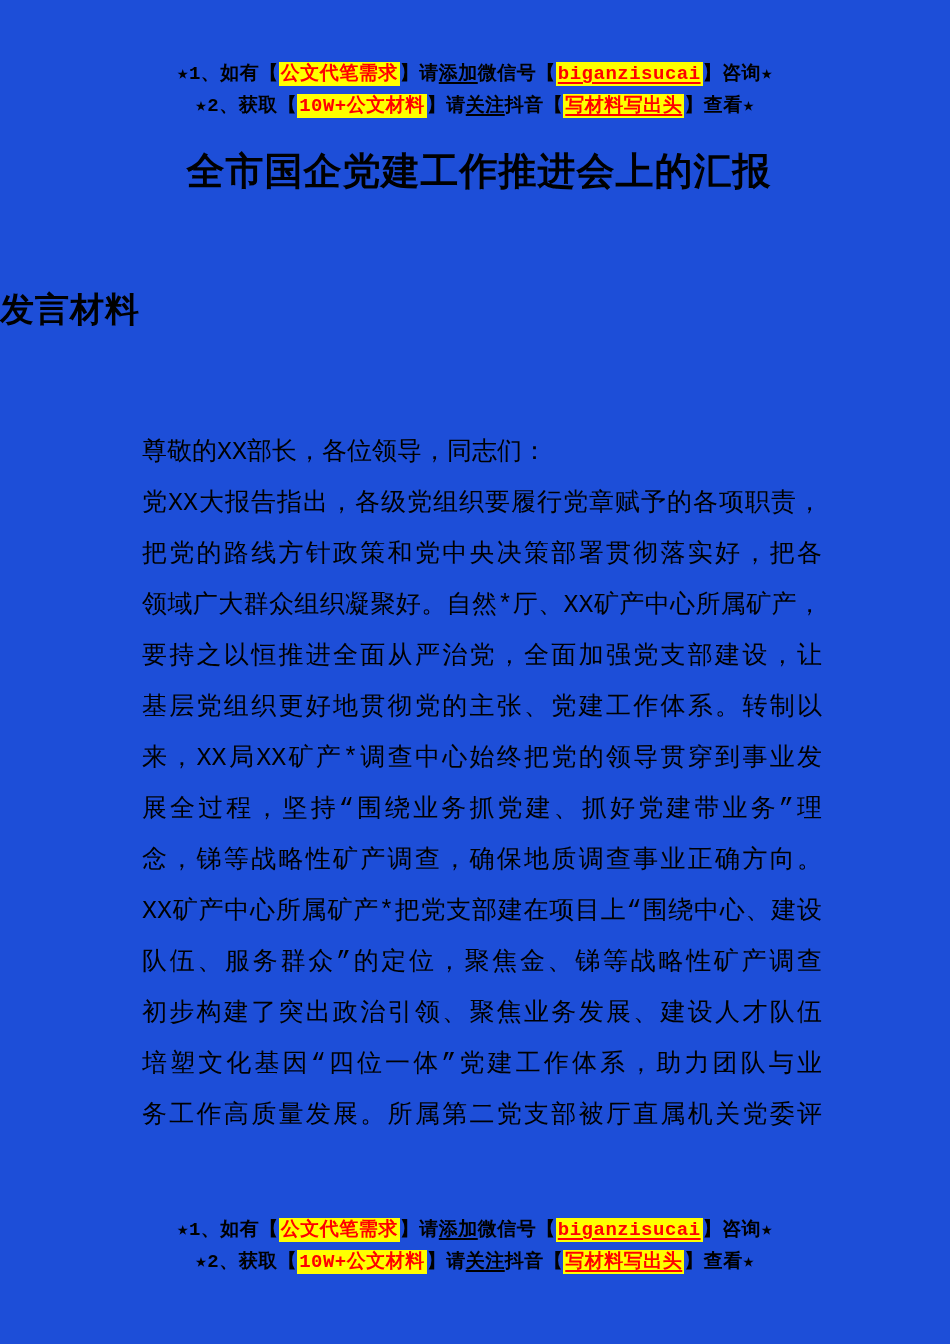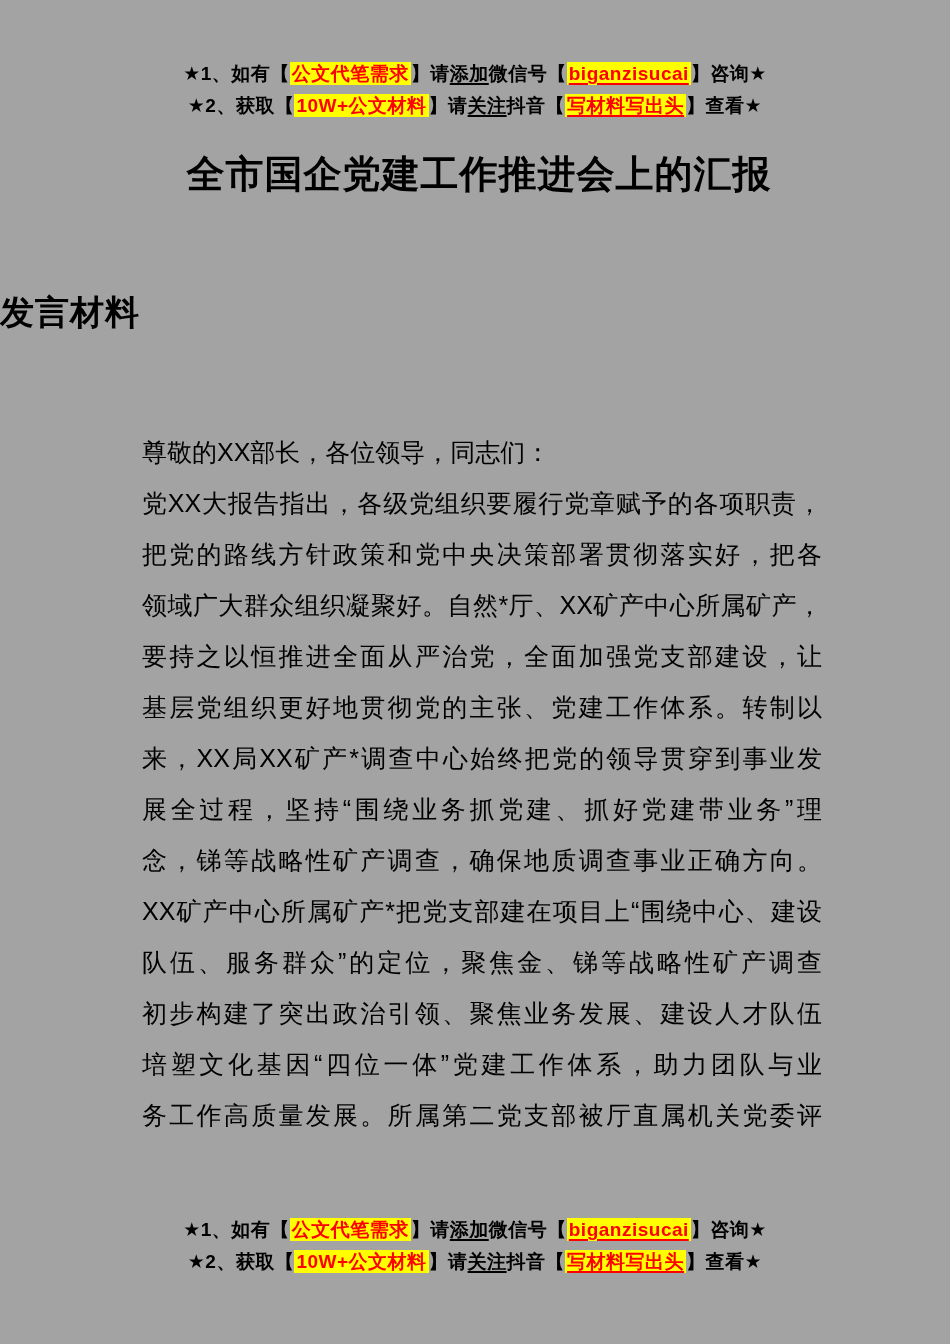--- a/index.html
+++ b/index.html
@@ -5,22 +5,23 @@
   html, body { margin: 0; padding: 0; }
   body {
     width: 950px; height: 1344px;
     background: #ffffff;
     font-family: "Liberation Sans", "DejaVu Sans", sans-serif;
     color: #000000;
     position: relative;
   }
   .page {
     position: absolute; inset: 0;
-    background: #a3a3a3;
+    background: #1d4ed8;
     overflow: hidden;
+    font-family: Liberation Mono, monospace;
   }
   
   .promo {
     position: absolute; left: 0; width: 100%;
     text-align: center;
     font-weight: 700;
     font-size: 19px;
     line-height: 32px;
     letter-spacing: 0.5px;
   }

